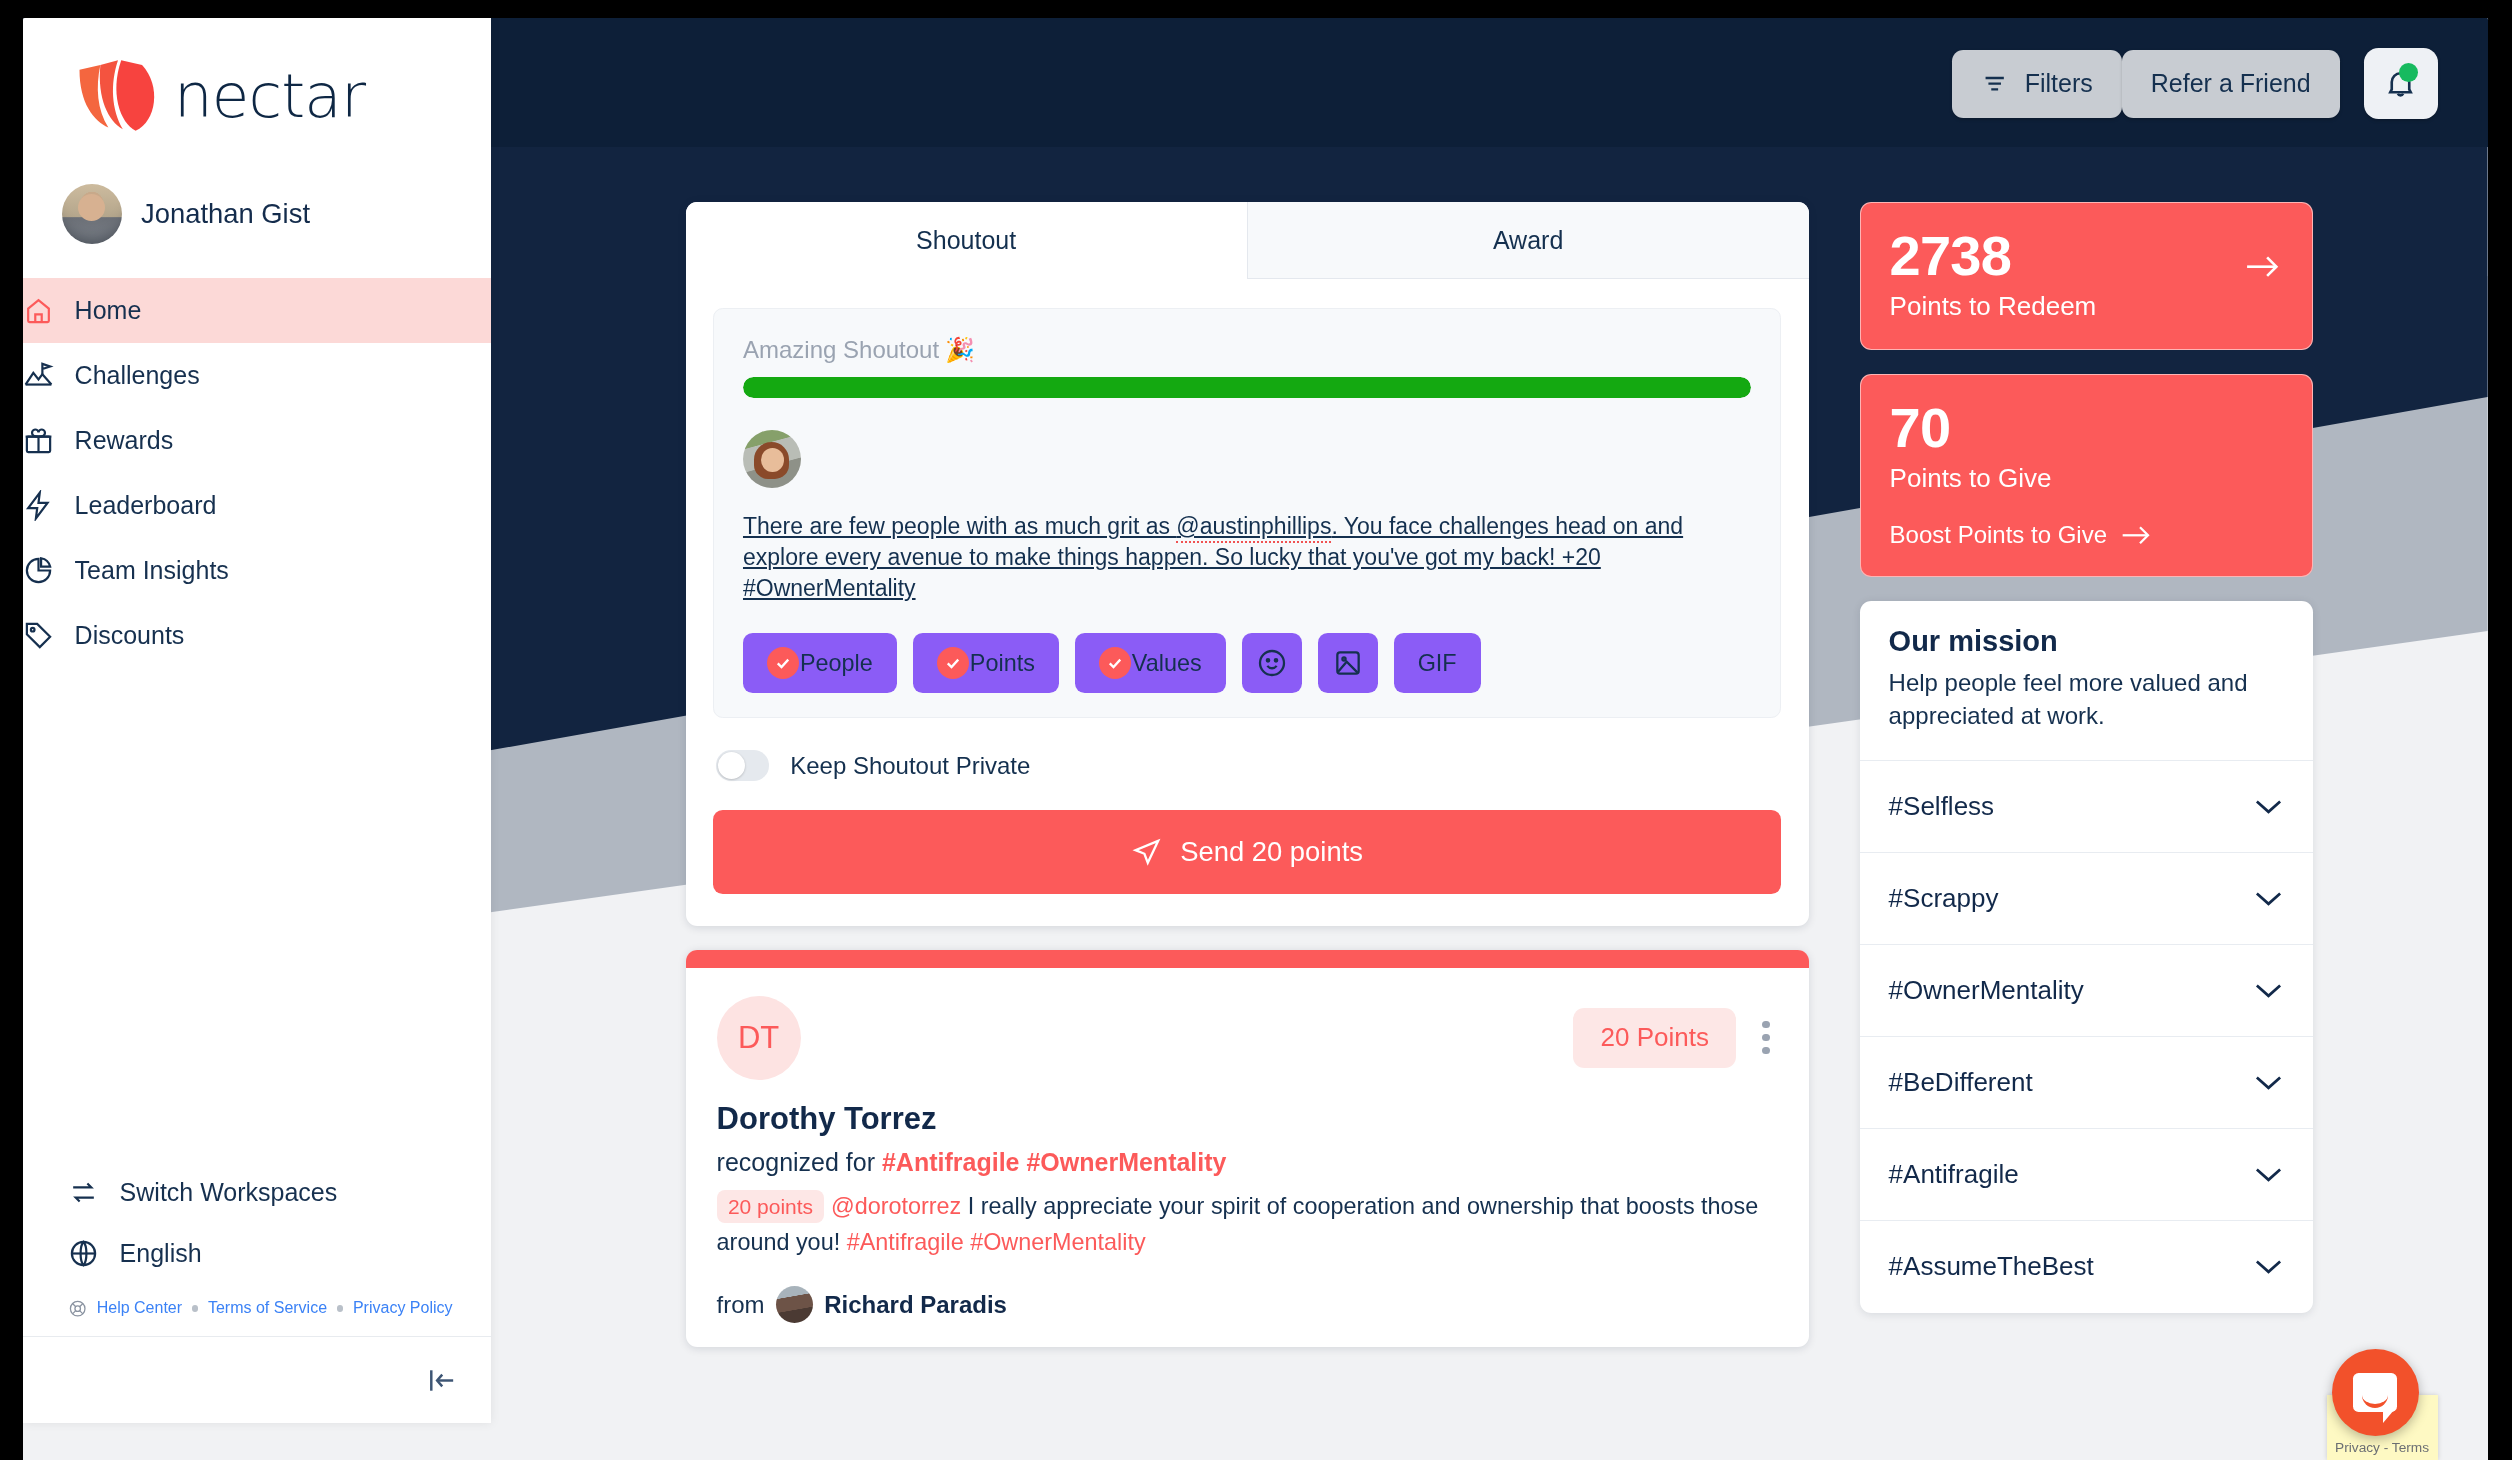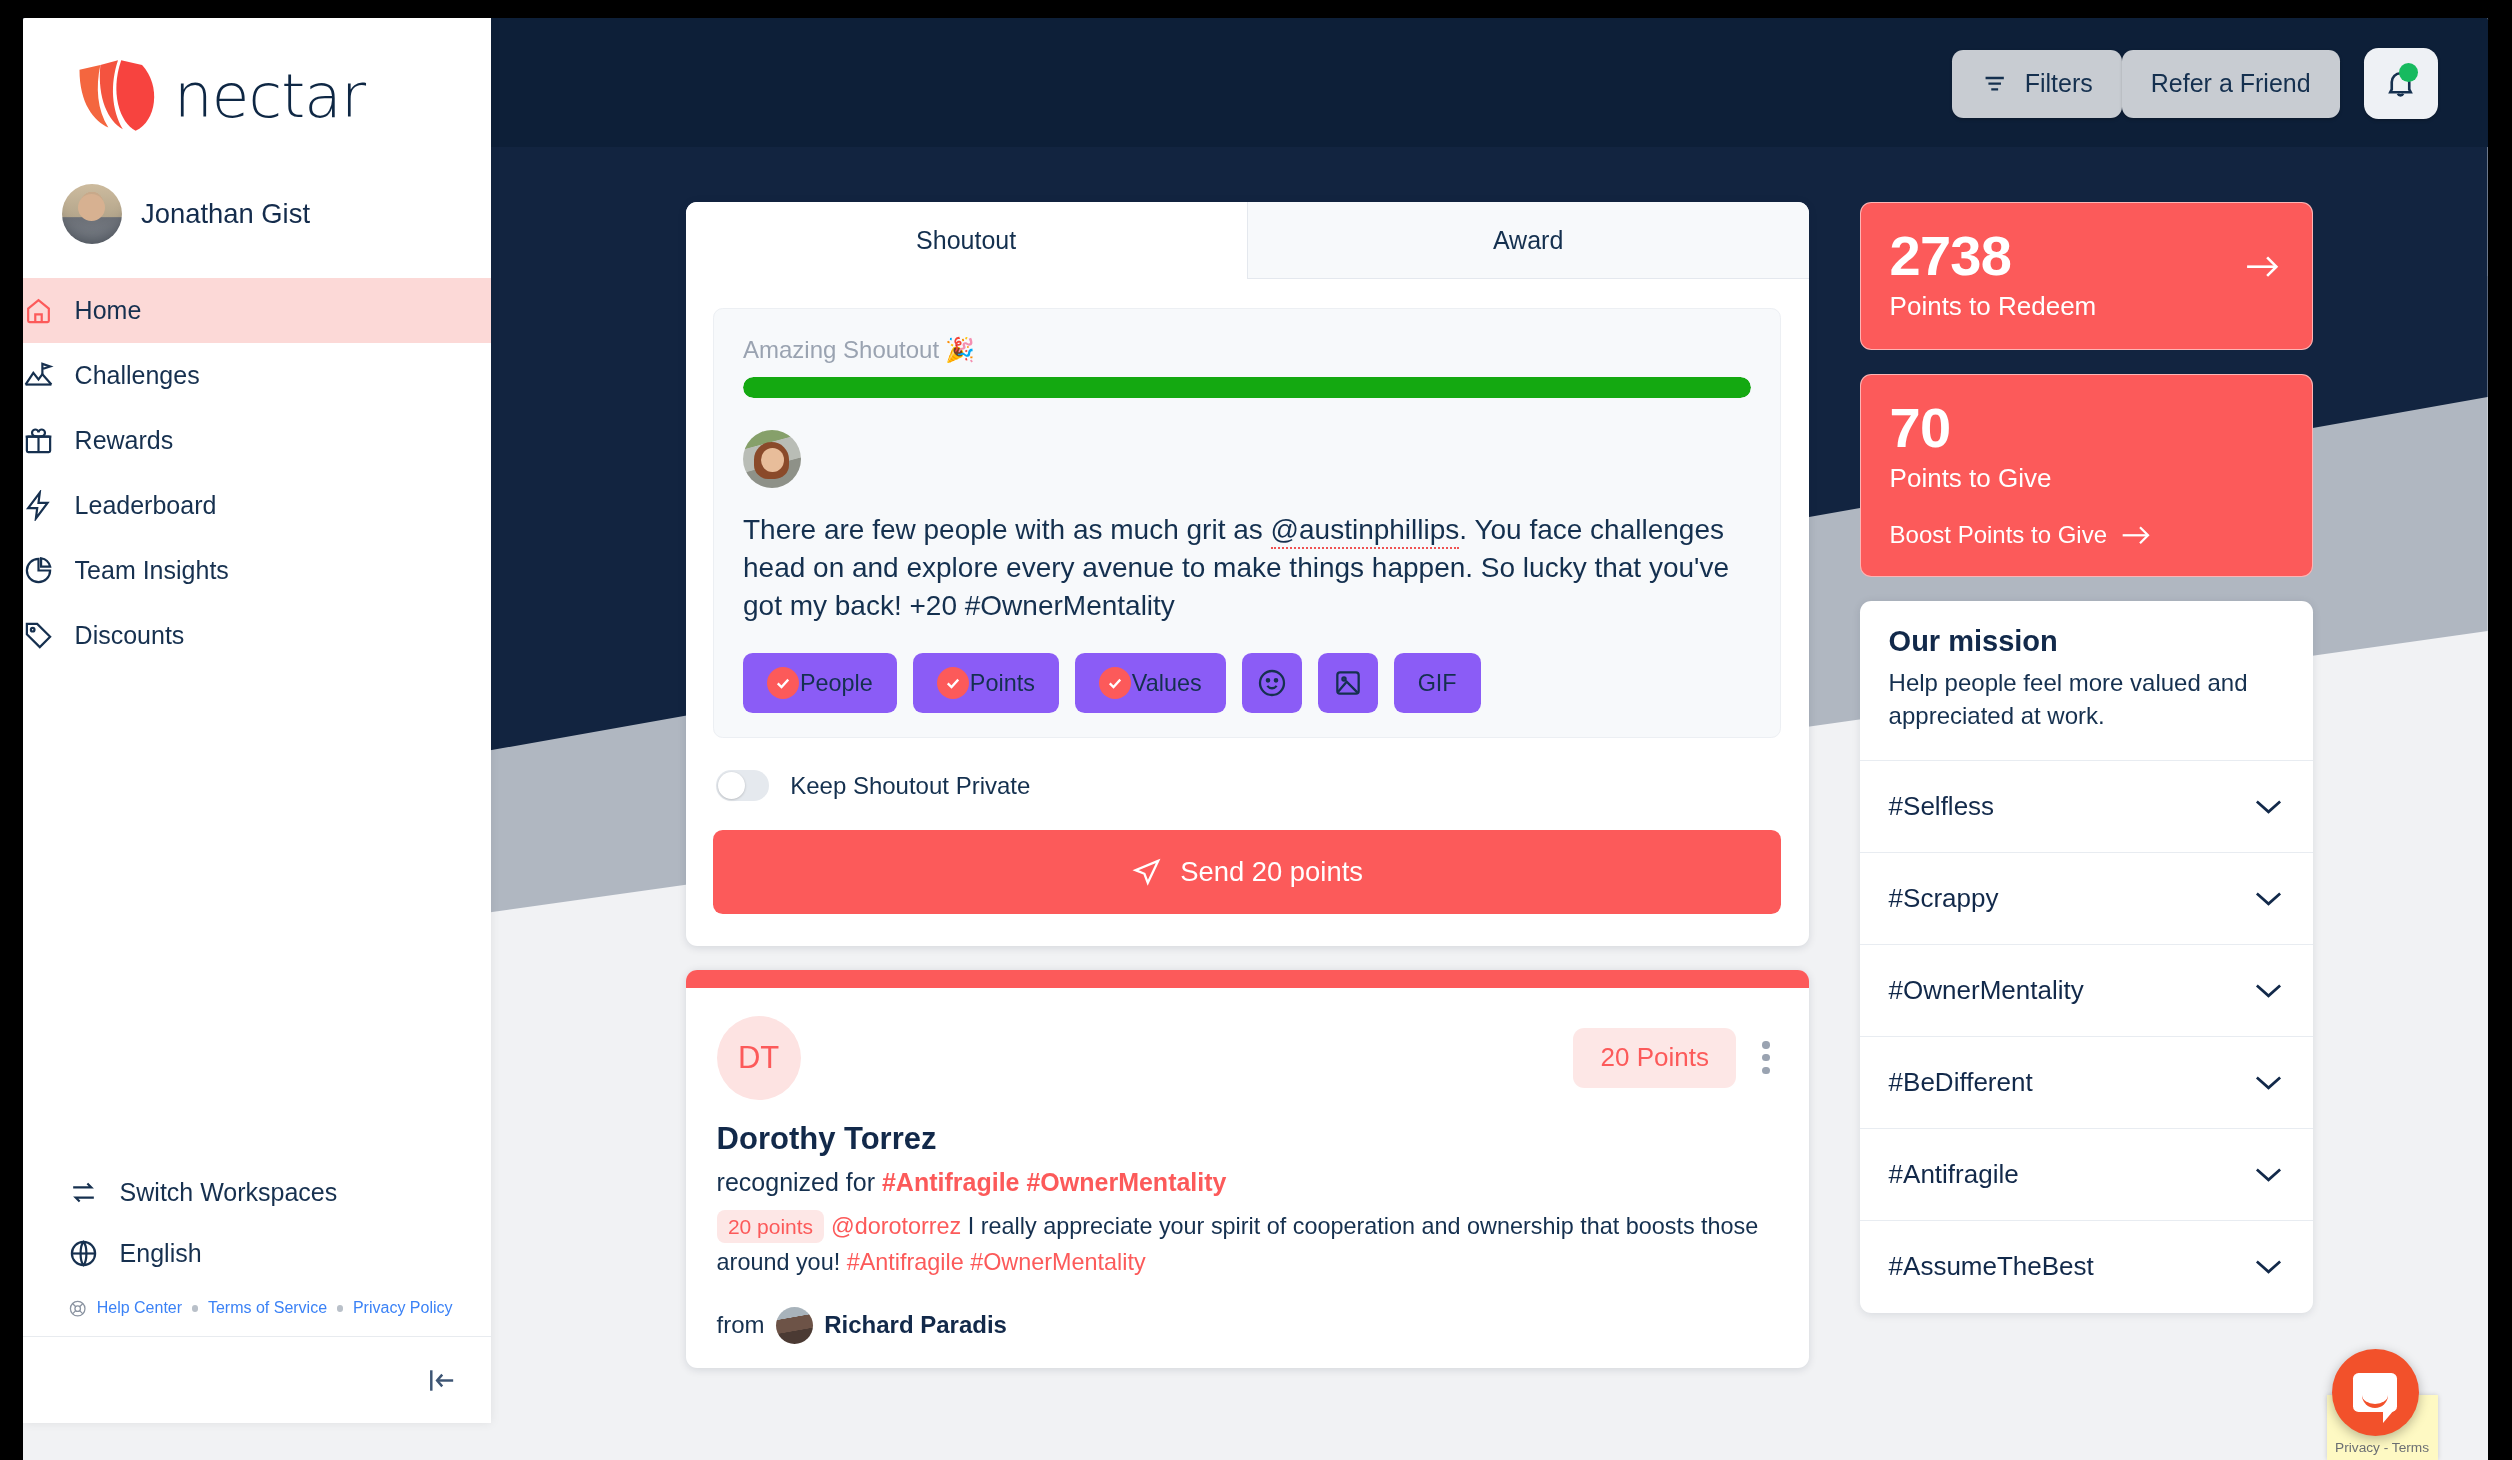--- a/index.html
+++ b/index.html
@@ -161,21 +161,21 @@
   }
   #recipient-avatar::before{
     content:''; position:absolute; left:11.3px; top:11.3px; width:35px; height:37px;
     border-radius: 18px 18px 14.5px 14.5px; background:#8a4a2a;
   }
   #recipient-avatar::after{
     content:''; position:absolute; left:18px; top:18px; width:22.6px; height:24px;
     border-radius:50%; background:#e8bd9a;
   }
   #shoutout-text {
-    margin-top: 22.6px; font-size: 28px; line-height: 1.35; color: #14304f;
+    margin-top: 22.6px; font-size: 23px; line-height: 1.35; color: #14304f; text-decoration: underline;
   }
   .mention { color:#14304f; border-bottom: 2.4px dotted #f05252; padding-bottom: 1.6px; }
   #chip-row { display: flex; gap: 16px; margin-top: 29px; }
   .chip {
     background: #8b5cf6; border: none; border-radius: 9.7px; height: 60px;
     display: flex; align-items: center; gap: 1px; padding: 0 24px;
     font-size: 23.4px; color: #14304f; cursor: pointer;
   }
   .chip.icon-only { padding: 0; width: 60px; justify-content: center; }
   .chk {

